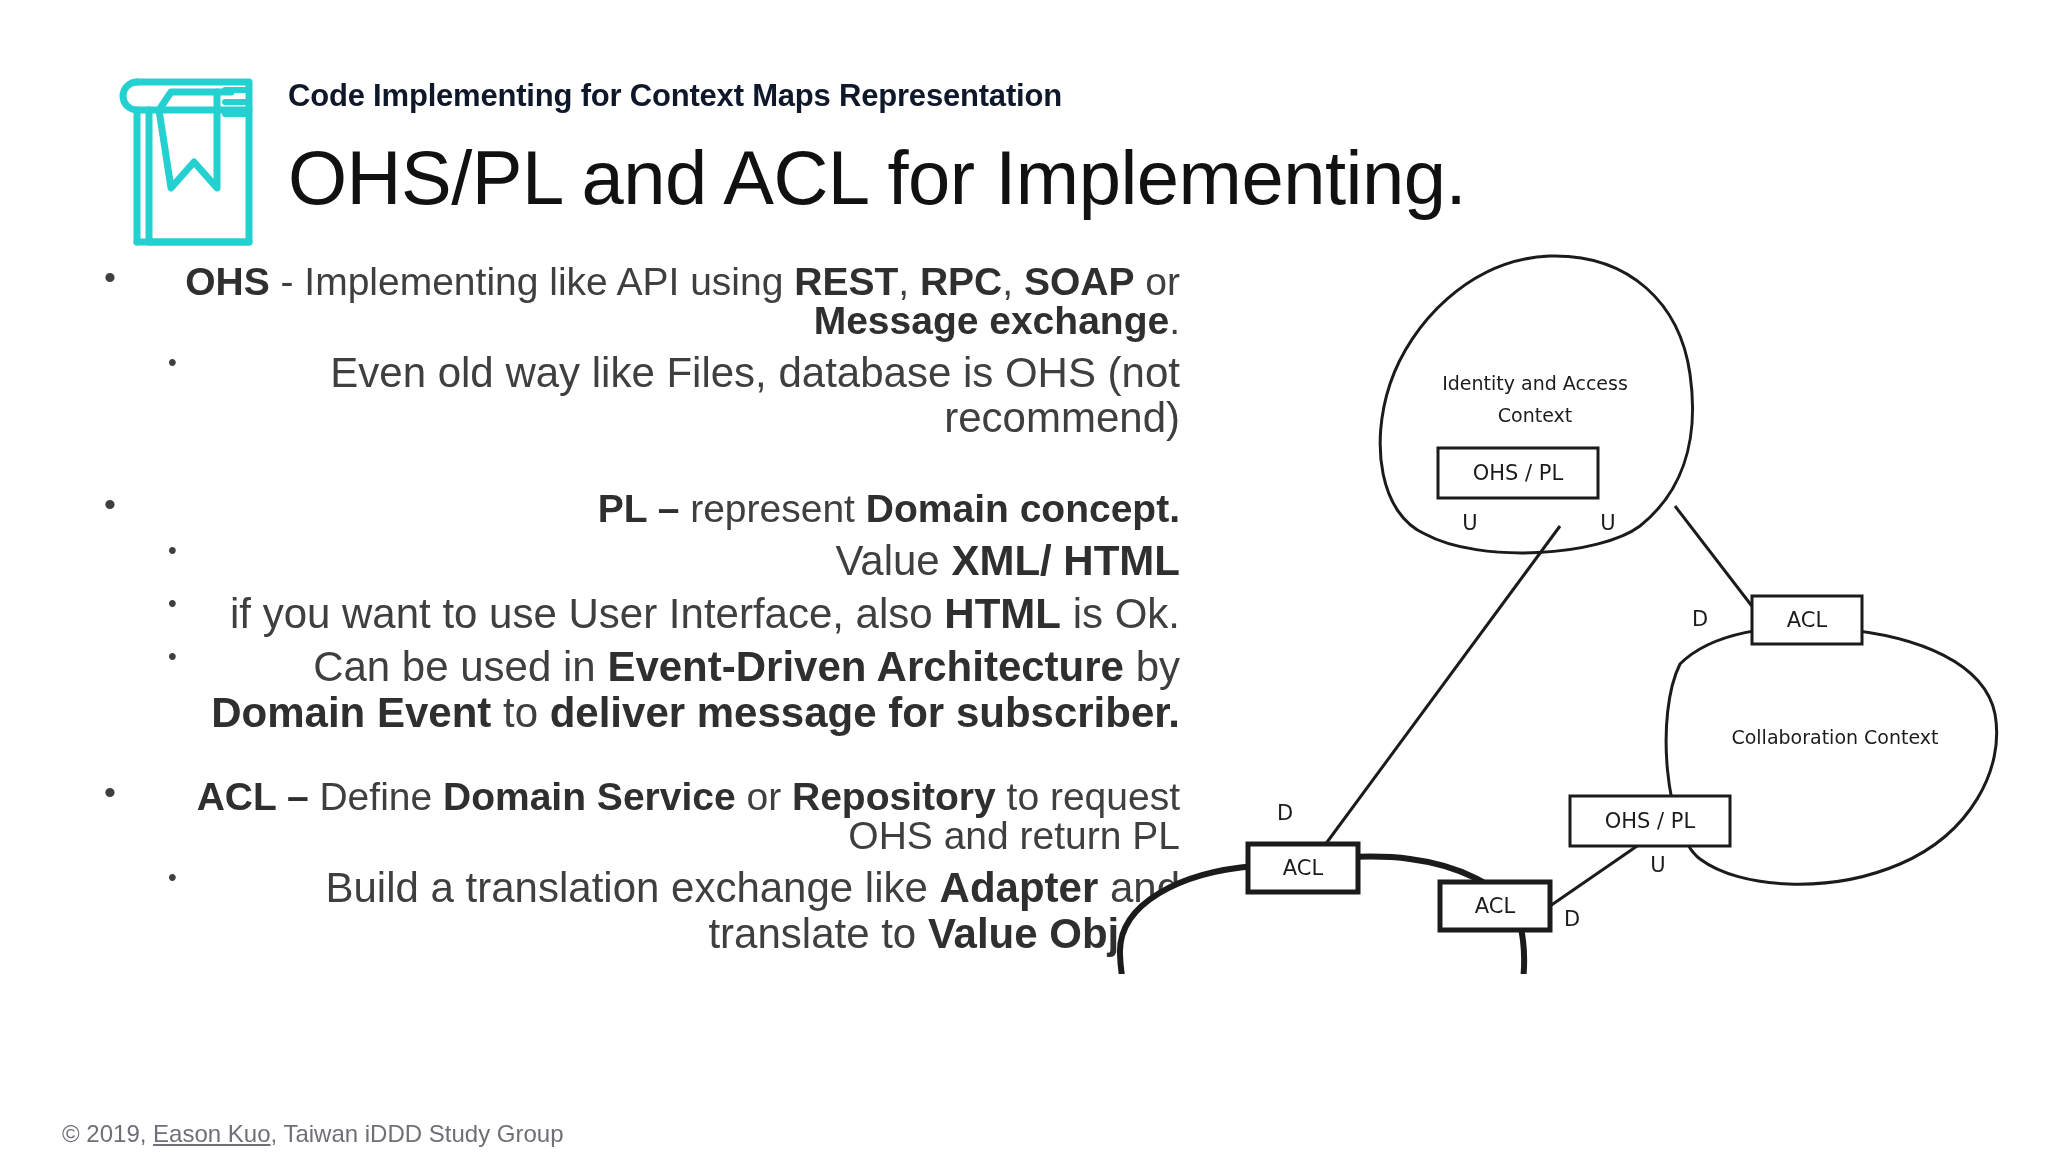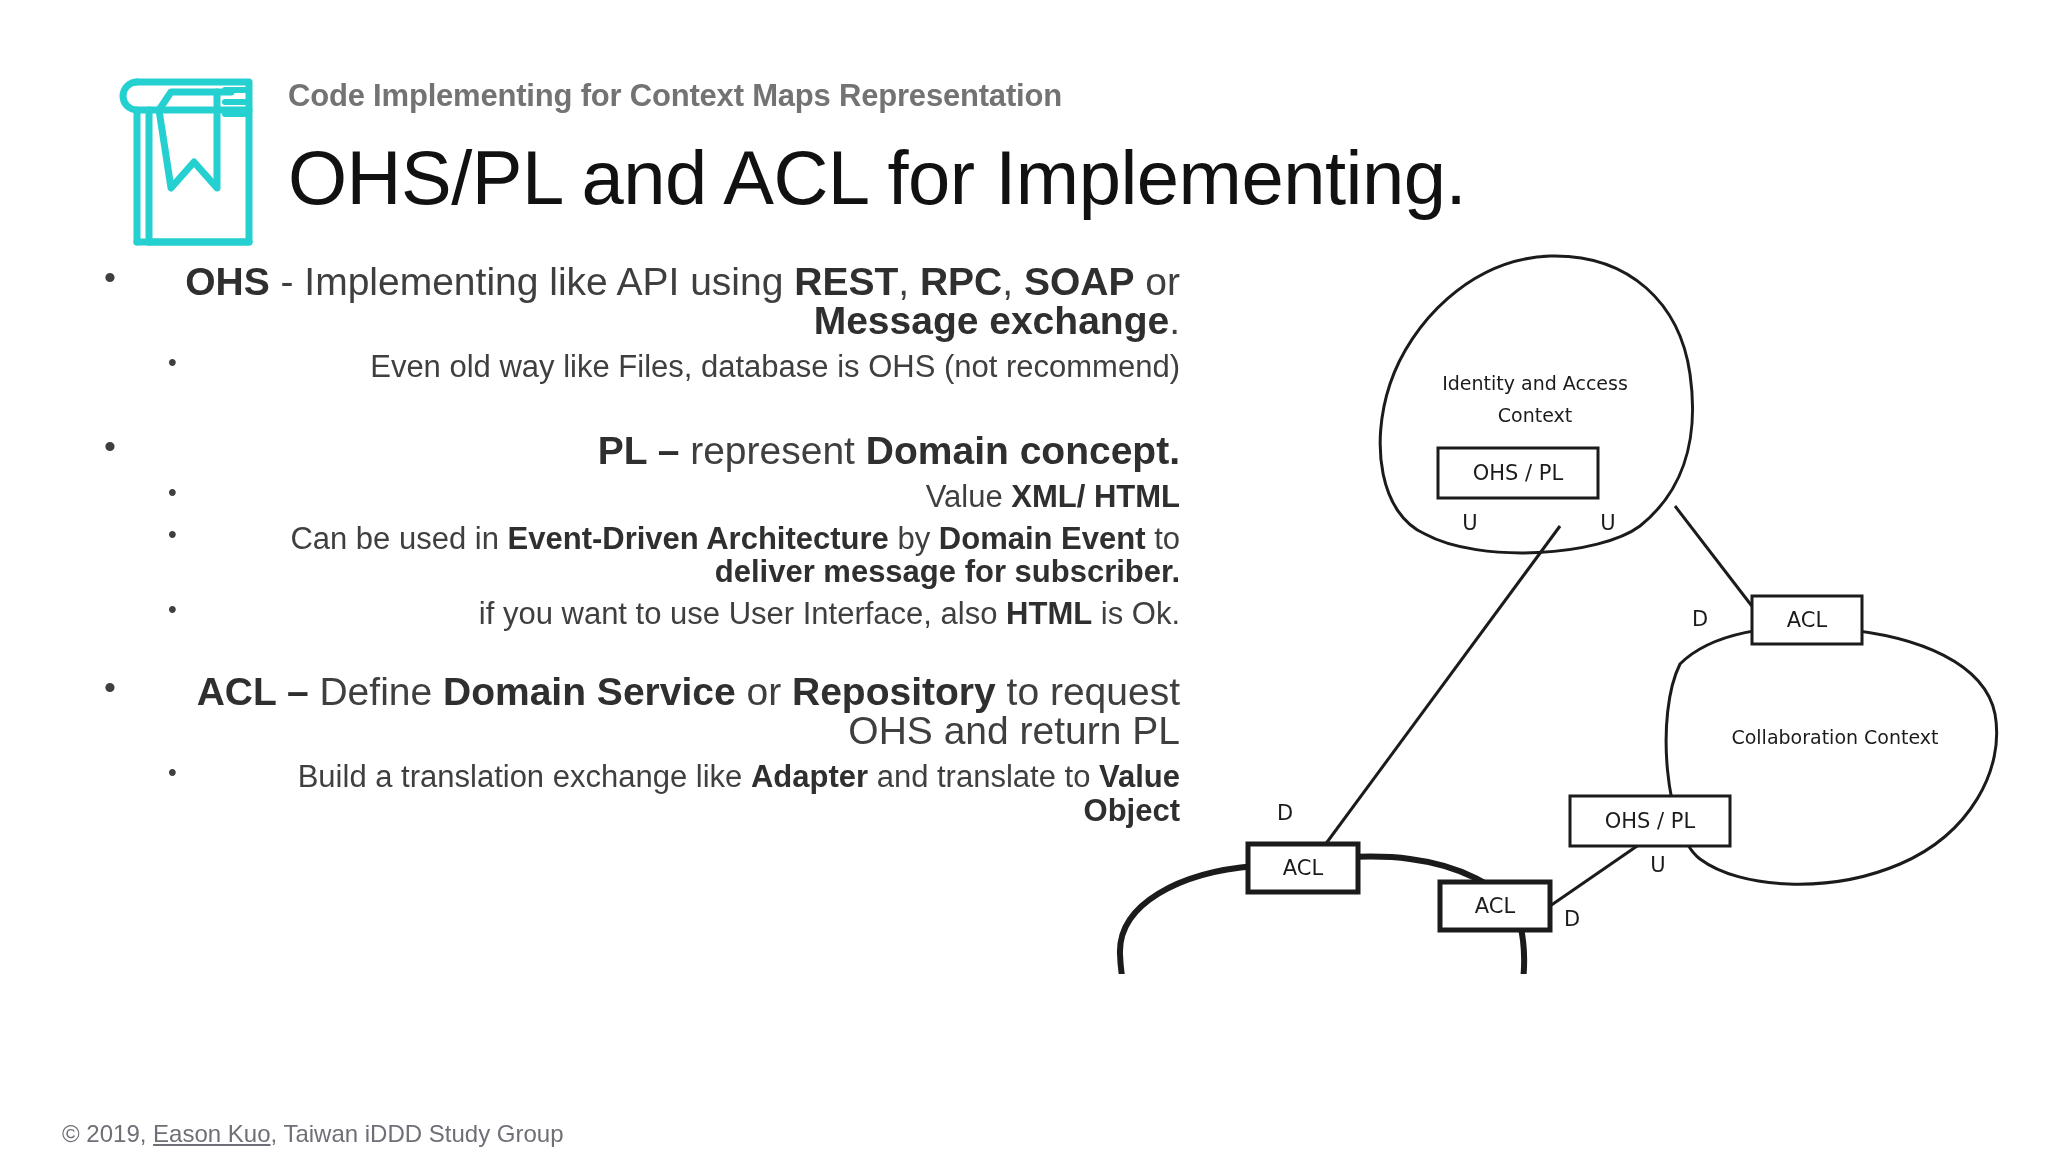--- a/index.html
+++ b/index.html
@@ -28,21 +28,21 @@
     top: 58px;
     width: 145px;
     height: 200px;
   }
   .eyebrow {
     position: absolute;
     left: 288px;
     top: 78px;
     font-size: 31px;
     font-weight: bold;
-    color: #737373;
+    color: #0f172a;
     letter-spacing: -0.2px;
     white-space: nowrap;
   }
   .slide-title {
     position: absolute;
     left: 288px;
     top: 122px;
     font-size: 76px;
     font-weight: normal;
     color: #111111;
@@ -82,21 +82,21 @@
     color: #3f3f3f;
   }
   ul.lvl2 {
     list-style: none;
     margin: 10px 0 0 0;
     padding: 0;
   }
   li.b2 {
     position: relative;
     padding-left: 58px;
-    font-size: 31px;
+    font-size: 42px;
     line-height: 1.08;
     color: #3f3f3f;
     margin-bottom: 8px;
   }
   li.b2::before {
     content: "\2022";
     position: absolute;
     left: 22px;
     top: -1px;
     font-size: 25px;
@@ -184,24 +184,24 @@
 
       <li class="gap"></li>
 
       <li class="b1">
         <span class="txt"><b>PL</b><b> – </b><span>represent </span><b>Domain concept.</b></span>
         <ul class="lvl2">
           <li class="b2">
             <span><span>Value </span><b>XML/ HTML</b></span>
           </li>
           <li class="b2">
+            <span><span>if you want to use User Interface, also </span><b>HTML</b><span> is Ok.</span></span>
+          </li>
+          <li class="b2">
             <span><span>Can be used in </span><b>Event-Driven Architecture</b><span> by </span><b>Domain Event</b><span> to </span><b>deliver message for subscriber.</b></span>
-          </li>
-          <li class="b2">
-            <span><span>if you want to use User Interface, also </span><b>HTML</b><span> is Ok.</span></span>
           </li>
         </ul>
       </li>
 
       <li class="gap-sm"></li>
 
       <li class="b1">
         <span class="txt"><b>ACL – </b><span>Define </span><b>Domain Service</b><span> or </span><b>Repository</b><span> to request OHS and  return PL</span></span>
         <ul class="lvl2">
           <li class="b2">

